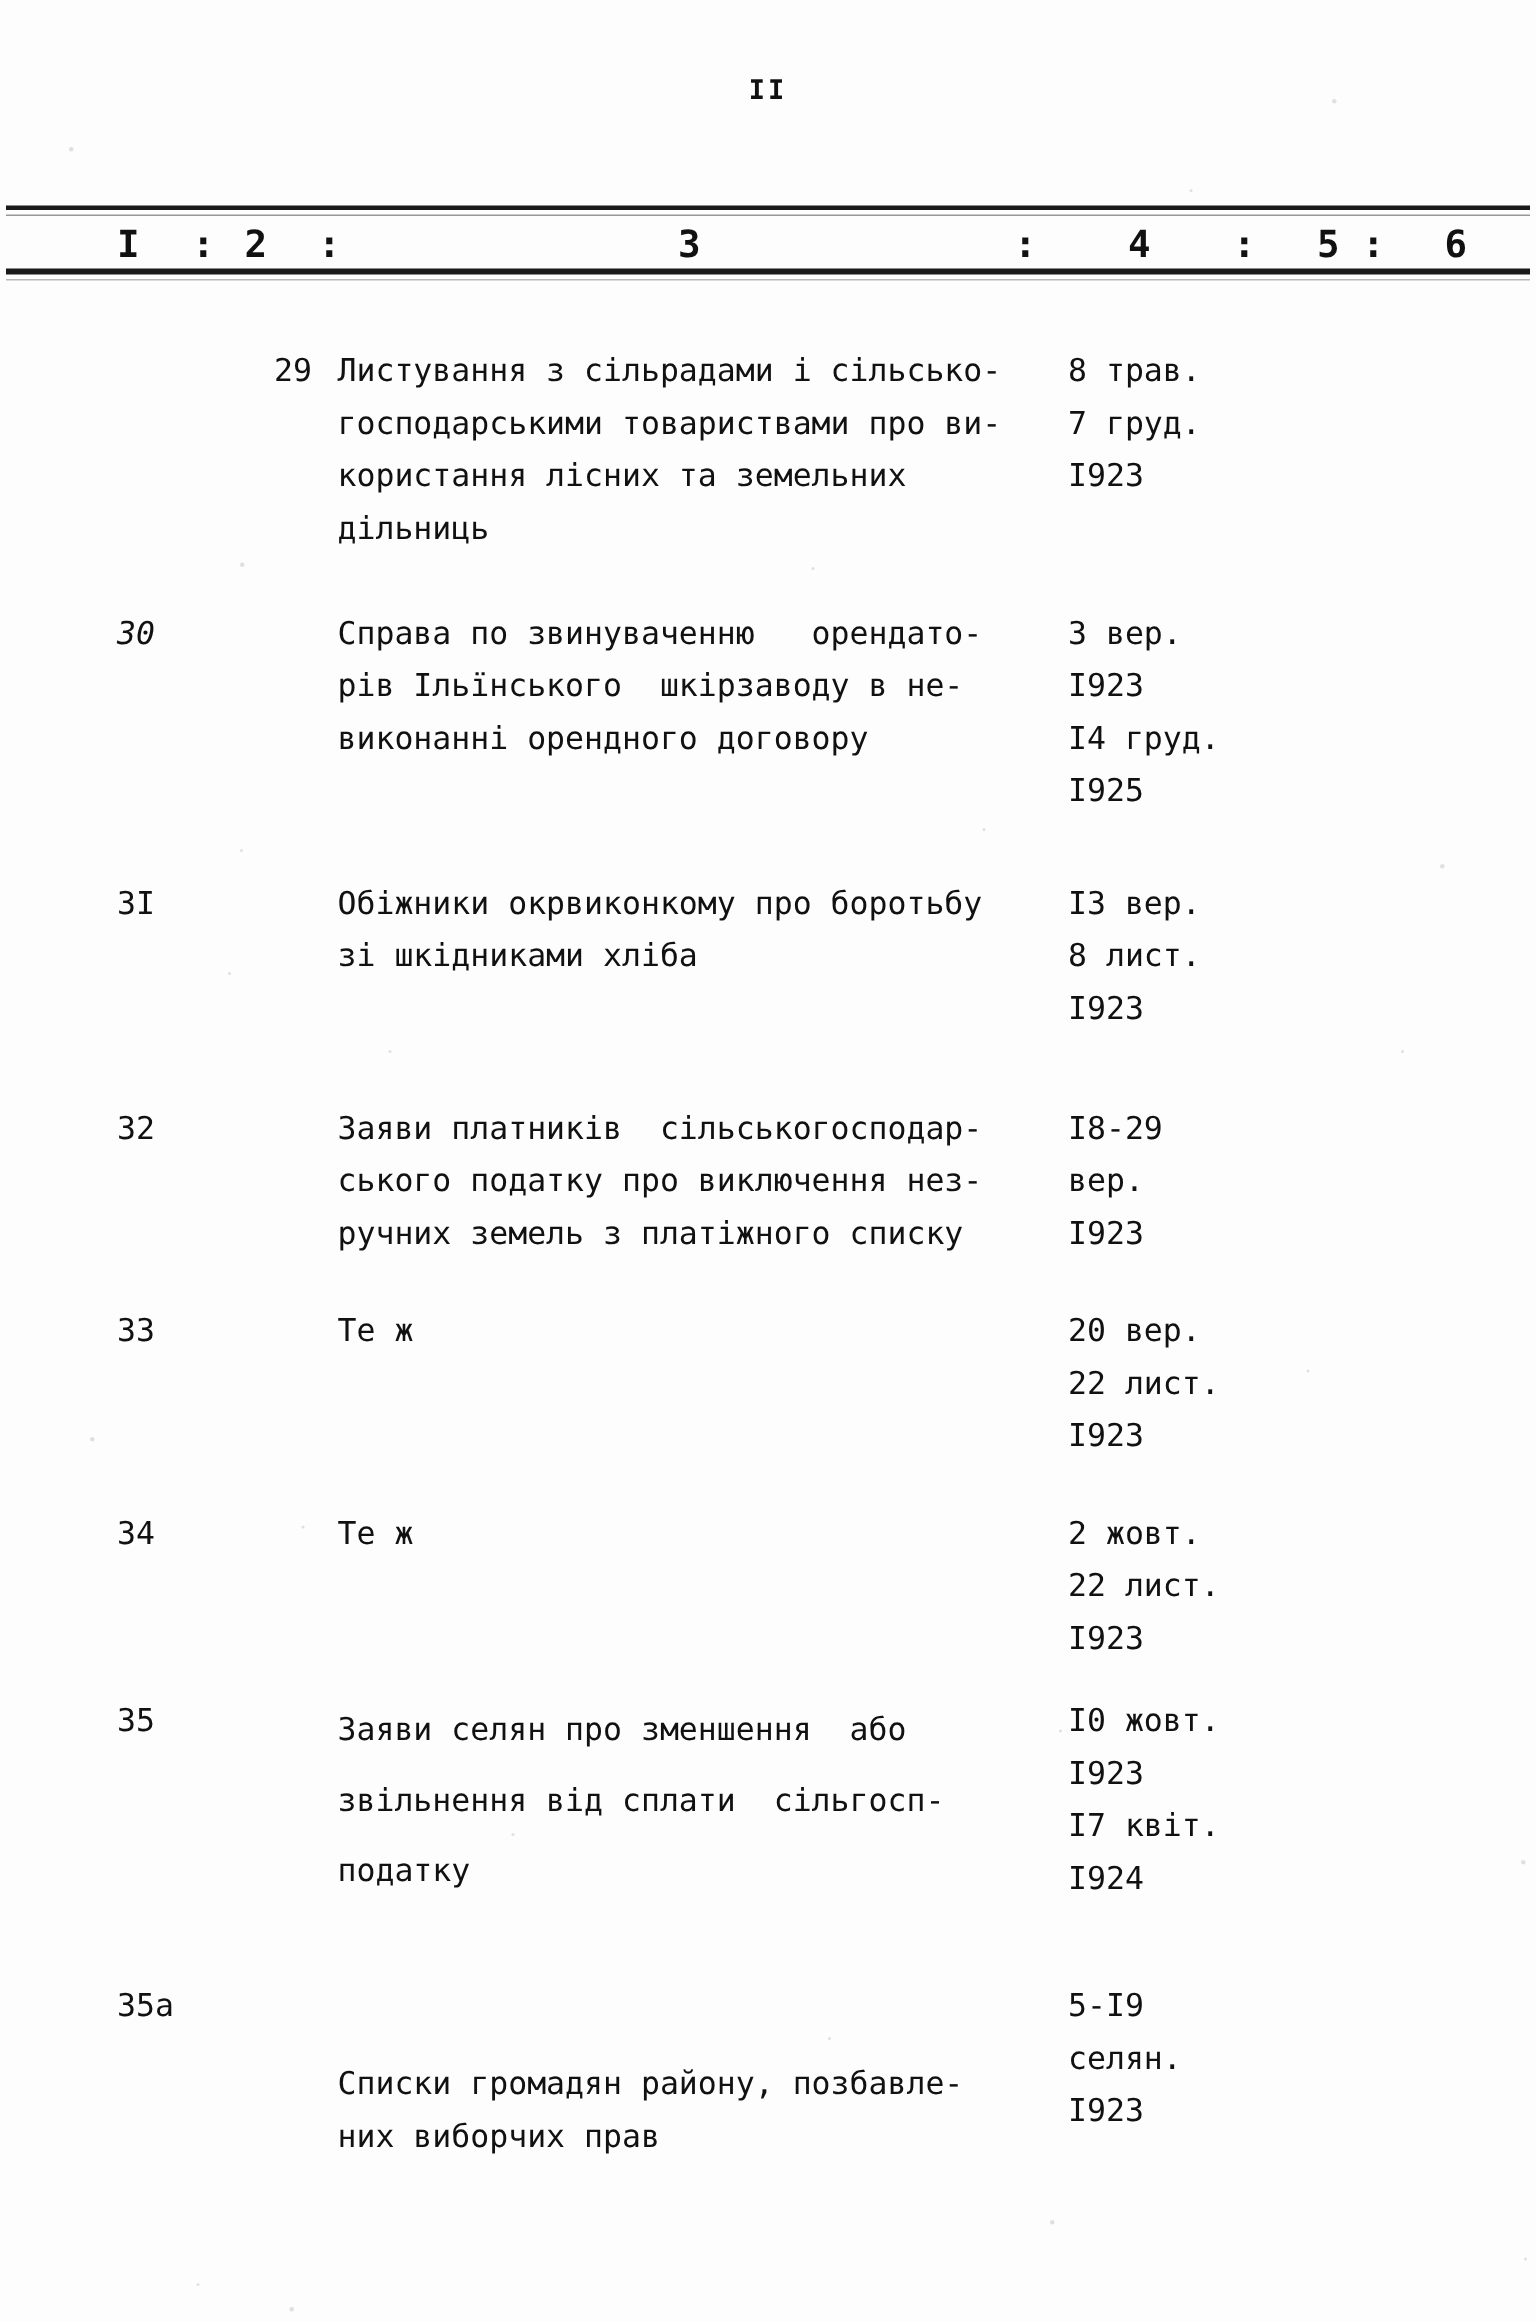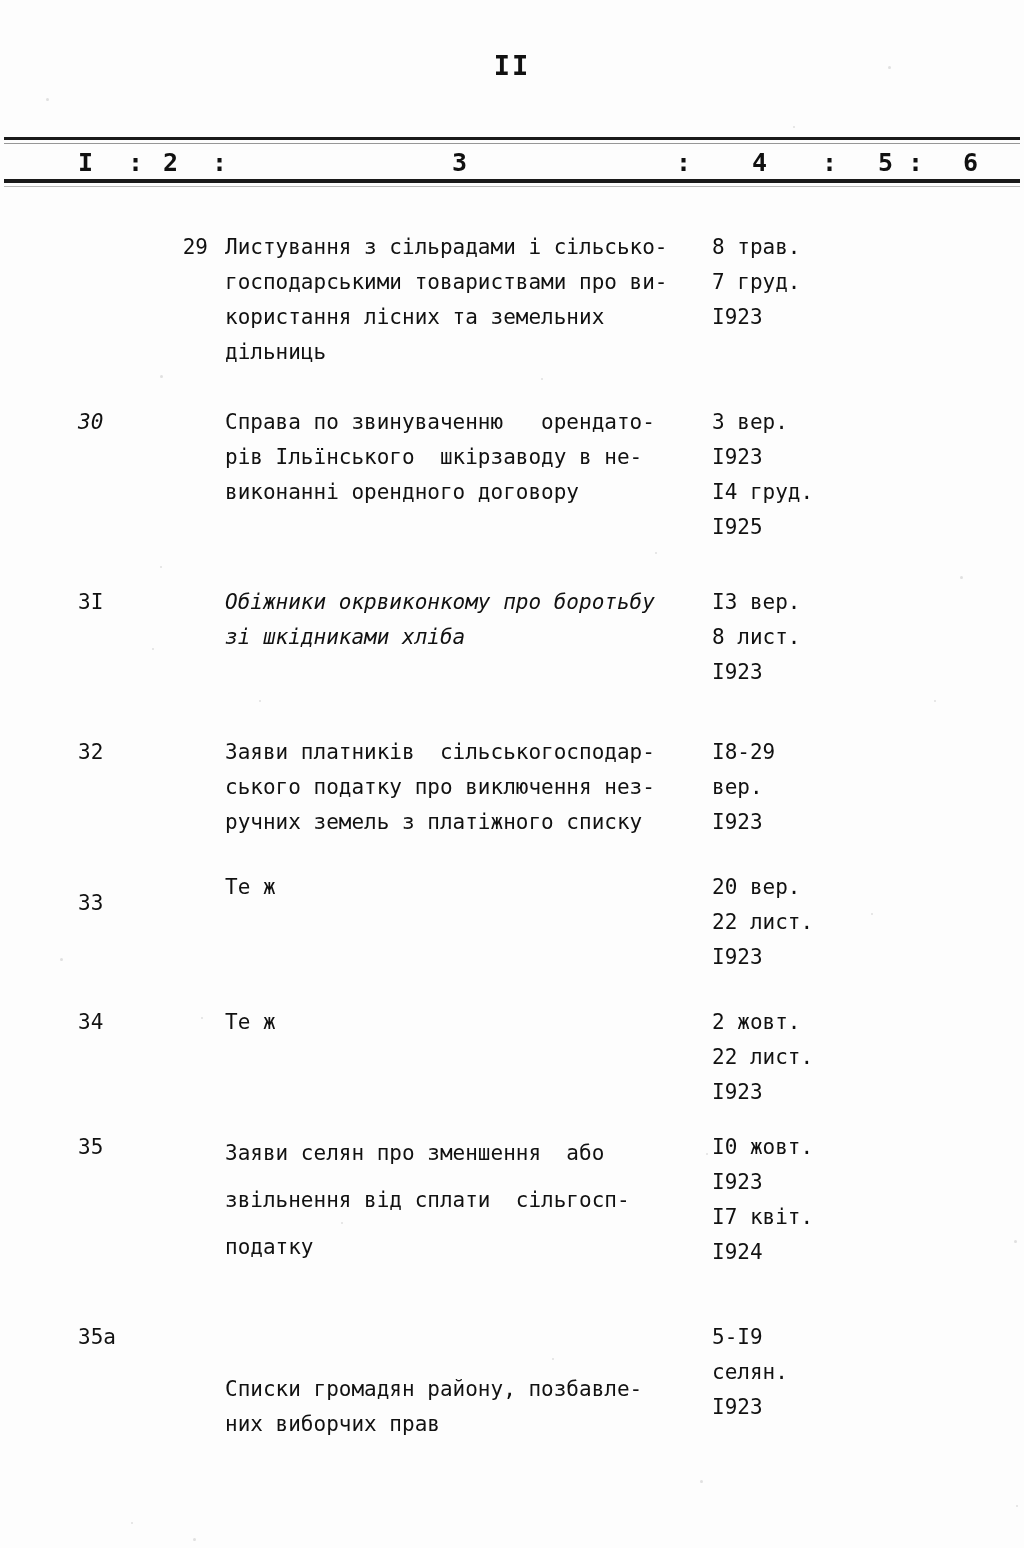--- a/index.html
+++ b/index.html
@@ -28,21 +28,21 @@
     pointer-events: none;
   }
 
   
   .page-number {
     position: absolute;
     top: 50px;
     left: 0;
     width: 1024px;
     text-align: center;
-    font-size: 27px;
+    font-size: 18px;
     letter-spacing: 2px;
     font-weight: 700;
   }
 
   
   .rule {
     position: absolute;
     left: 4px;
     width: 1016px;
     background: #1a1a1a;
@@ -139,30 +139,30 @@
         <div class="cell cell-desc" style="top: 18px;"><span class="line">Листування з сільрадами і сільсько-</span><span class="line">господарськими товариствами про ви-</span><span class="line">користання лісних та земельних</span><span class="line">дільниць</span></div>
         <div class="cell cell-date" style="top: 18px;"><span class="line">8 трав.</span><span class="line">7 груд.</span><span class="line">I923</span></div>
       </div>
       <div class="row" style="height: 0px;">
         <div class="cell cell-num" style="top: 193px; font-style: italic;">30</div>
         <div class="cell cell-desc" style="top: 193px;"><span class="line">Справа по звинуваченню   орендато-</span><span class="line">рів Ільїнського  шкірзаводу в не-</span><span class="line">виконанні орендного договору</span></div>
         <div class="cell cell-date" style="top: 193px;"><span class="line">3 вер.</span><span class="line">I923</span><span class="line">I4 груд.</span><span class="line">I925</span></div>
       </div>
       <div class="row" style="height: 0px;">
         <div class="cell cell-num" style="top: 373px;">3I</div>
-        <div class="cell cell-desc" style="top: 373px; font-style: italic;"><span class="line">Обіжники окрвиконкому про боротьбу</span><span class="line">зі шкідниками хліба</span></div>
+        <div class="cell cell-desc" style="top: 373px;"><span class="line">Обіжники окрвиконкому про боротьбу</span><span class="line">зі шкідниками хліба</span></div>
         <div class="cell cell-date" style="top: 373px;"><span class="line">I3 вер.</span><span class="line">8 лист.</span><span class="line">I923</span></div>
       </div>
       <div class="row" style="height: 0px;">
         <div class="cell cell-num" style="top: 523px;">32</div>
         <div class="cell cell-desc" style="top: 523px;"><span class="line">Заяви платників  сільськогосподар-</span><span class="line">ського податку про виключення нез-</span><span class="line">ручних земель з платіжного списку</span></div>
         <div class="cell cell-date" style="top: 523px;"><span class="line">I8-29</span><span class="line">вер.</span><span class="line">I923</span></div>
       </div>
       <div class="row" style="height: 0px;">
-        <div class="cell cell-num" style="top: 658px; margin-top: 16px;">33</div>
+        <div class="cell cell-num" style="top: 658px;">33</div>
         <div class="cell cell-desc" style="top: 658px;"><span class="line">Те ж</span></div>
         <div class="cell cell-date" style="top: 658px;"><span class="line">20 вер.</span><span class="line">22 лист.</span><span class="line">I923</span></div>
       </div>
       <div class="row" style="height: 0px;">
         <div class="cell cell-num" style="top: 793px;">34</div>
         <div class="cell cell-desc" style="top: 793px;"><span class="line">Те ж</span></div>
         <div class="cell cell-date" style="top: 793px;"><span class="line">2 жовт.</span><span class="line">22 лист.</span><span class="line">I923</span></div>
       </div>
       <div class="row" style="height: 0px;">
         <div class="cell cell-num" style="top: 918px;">35</div>

